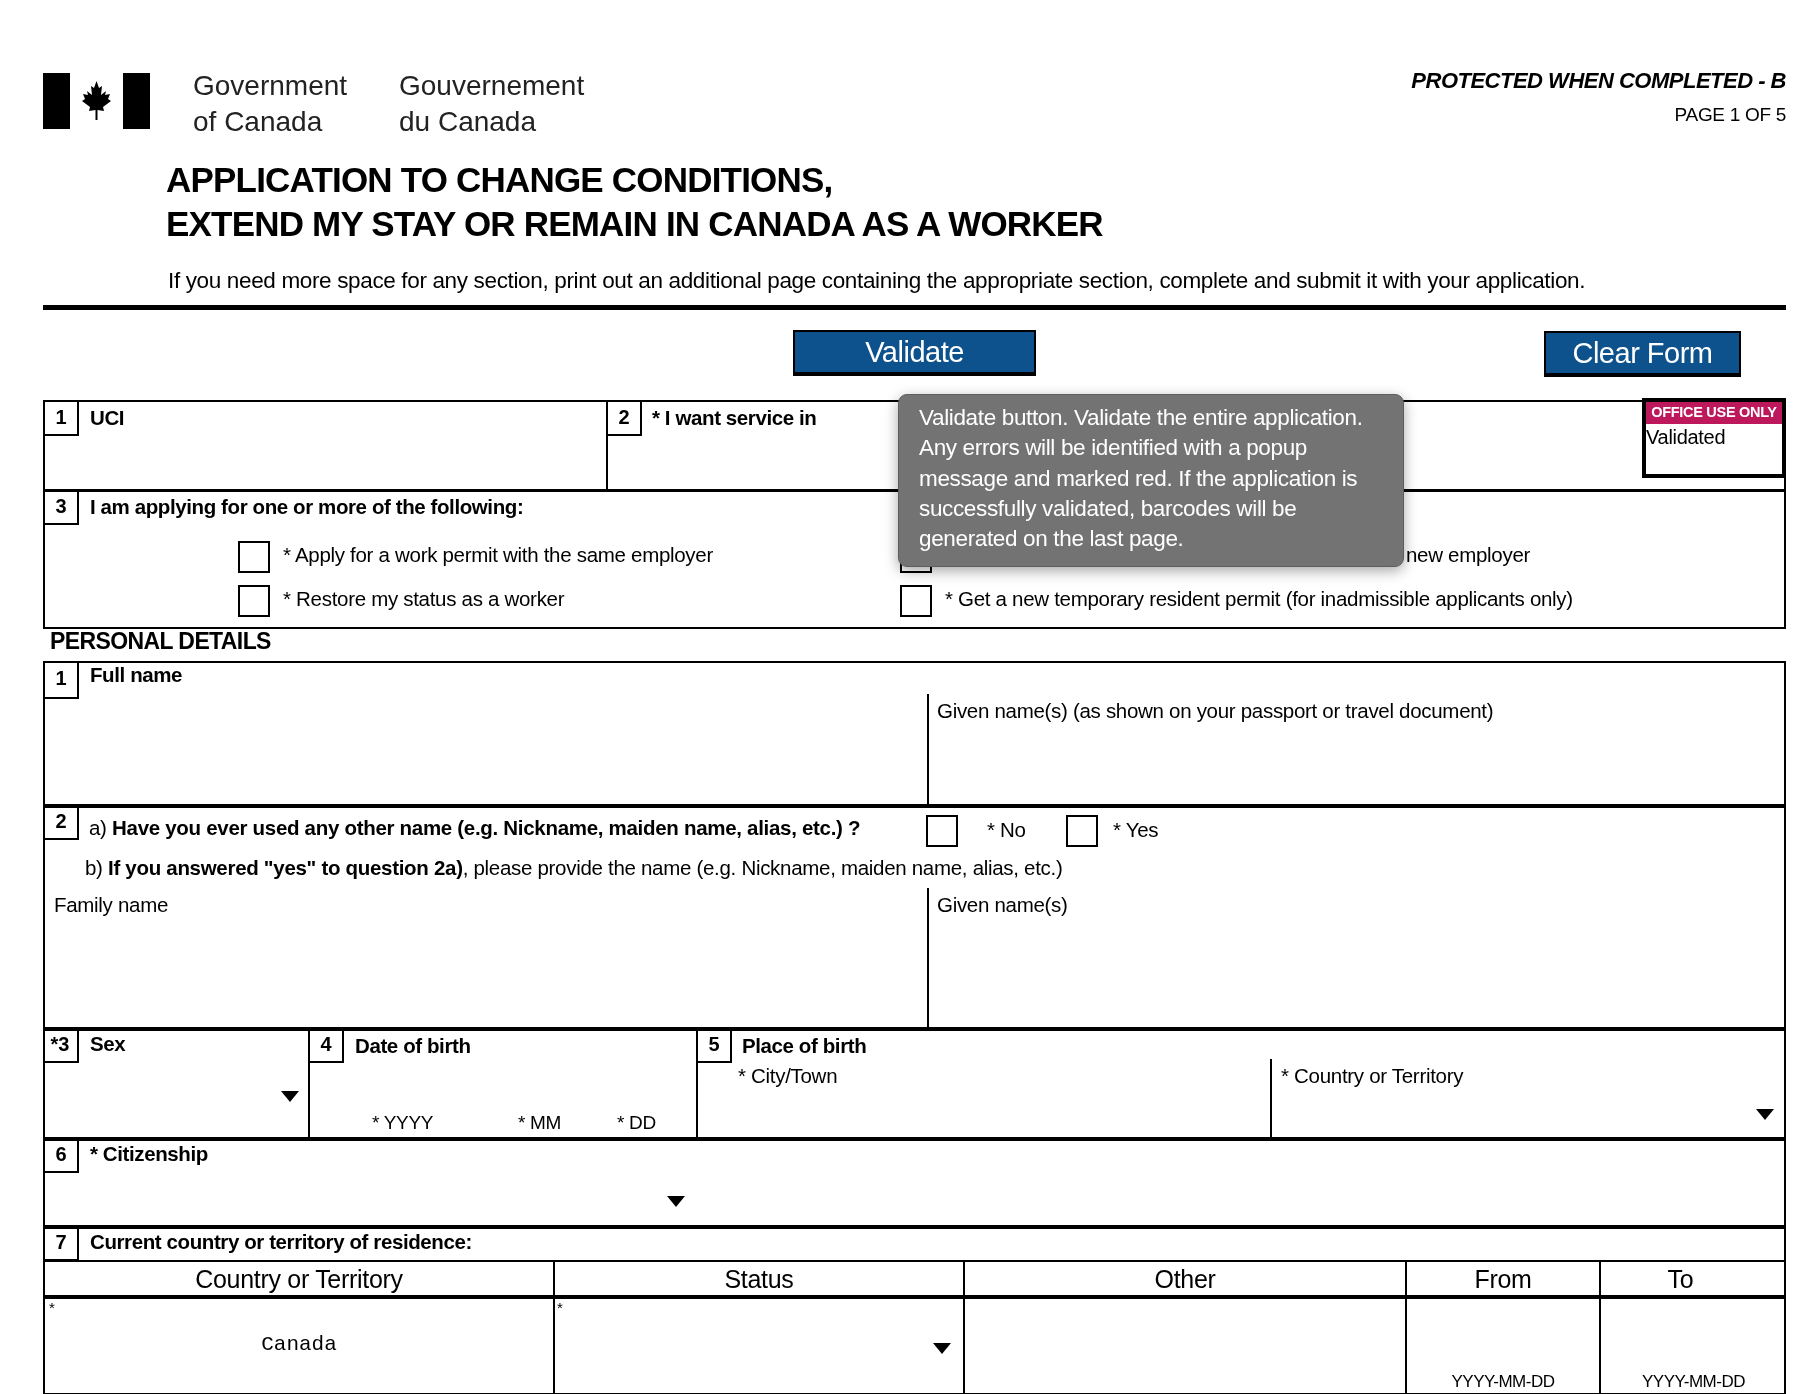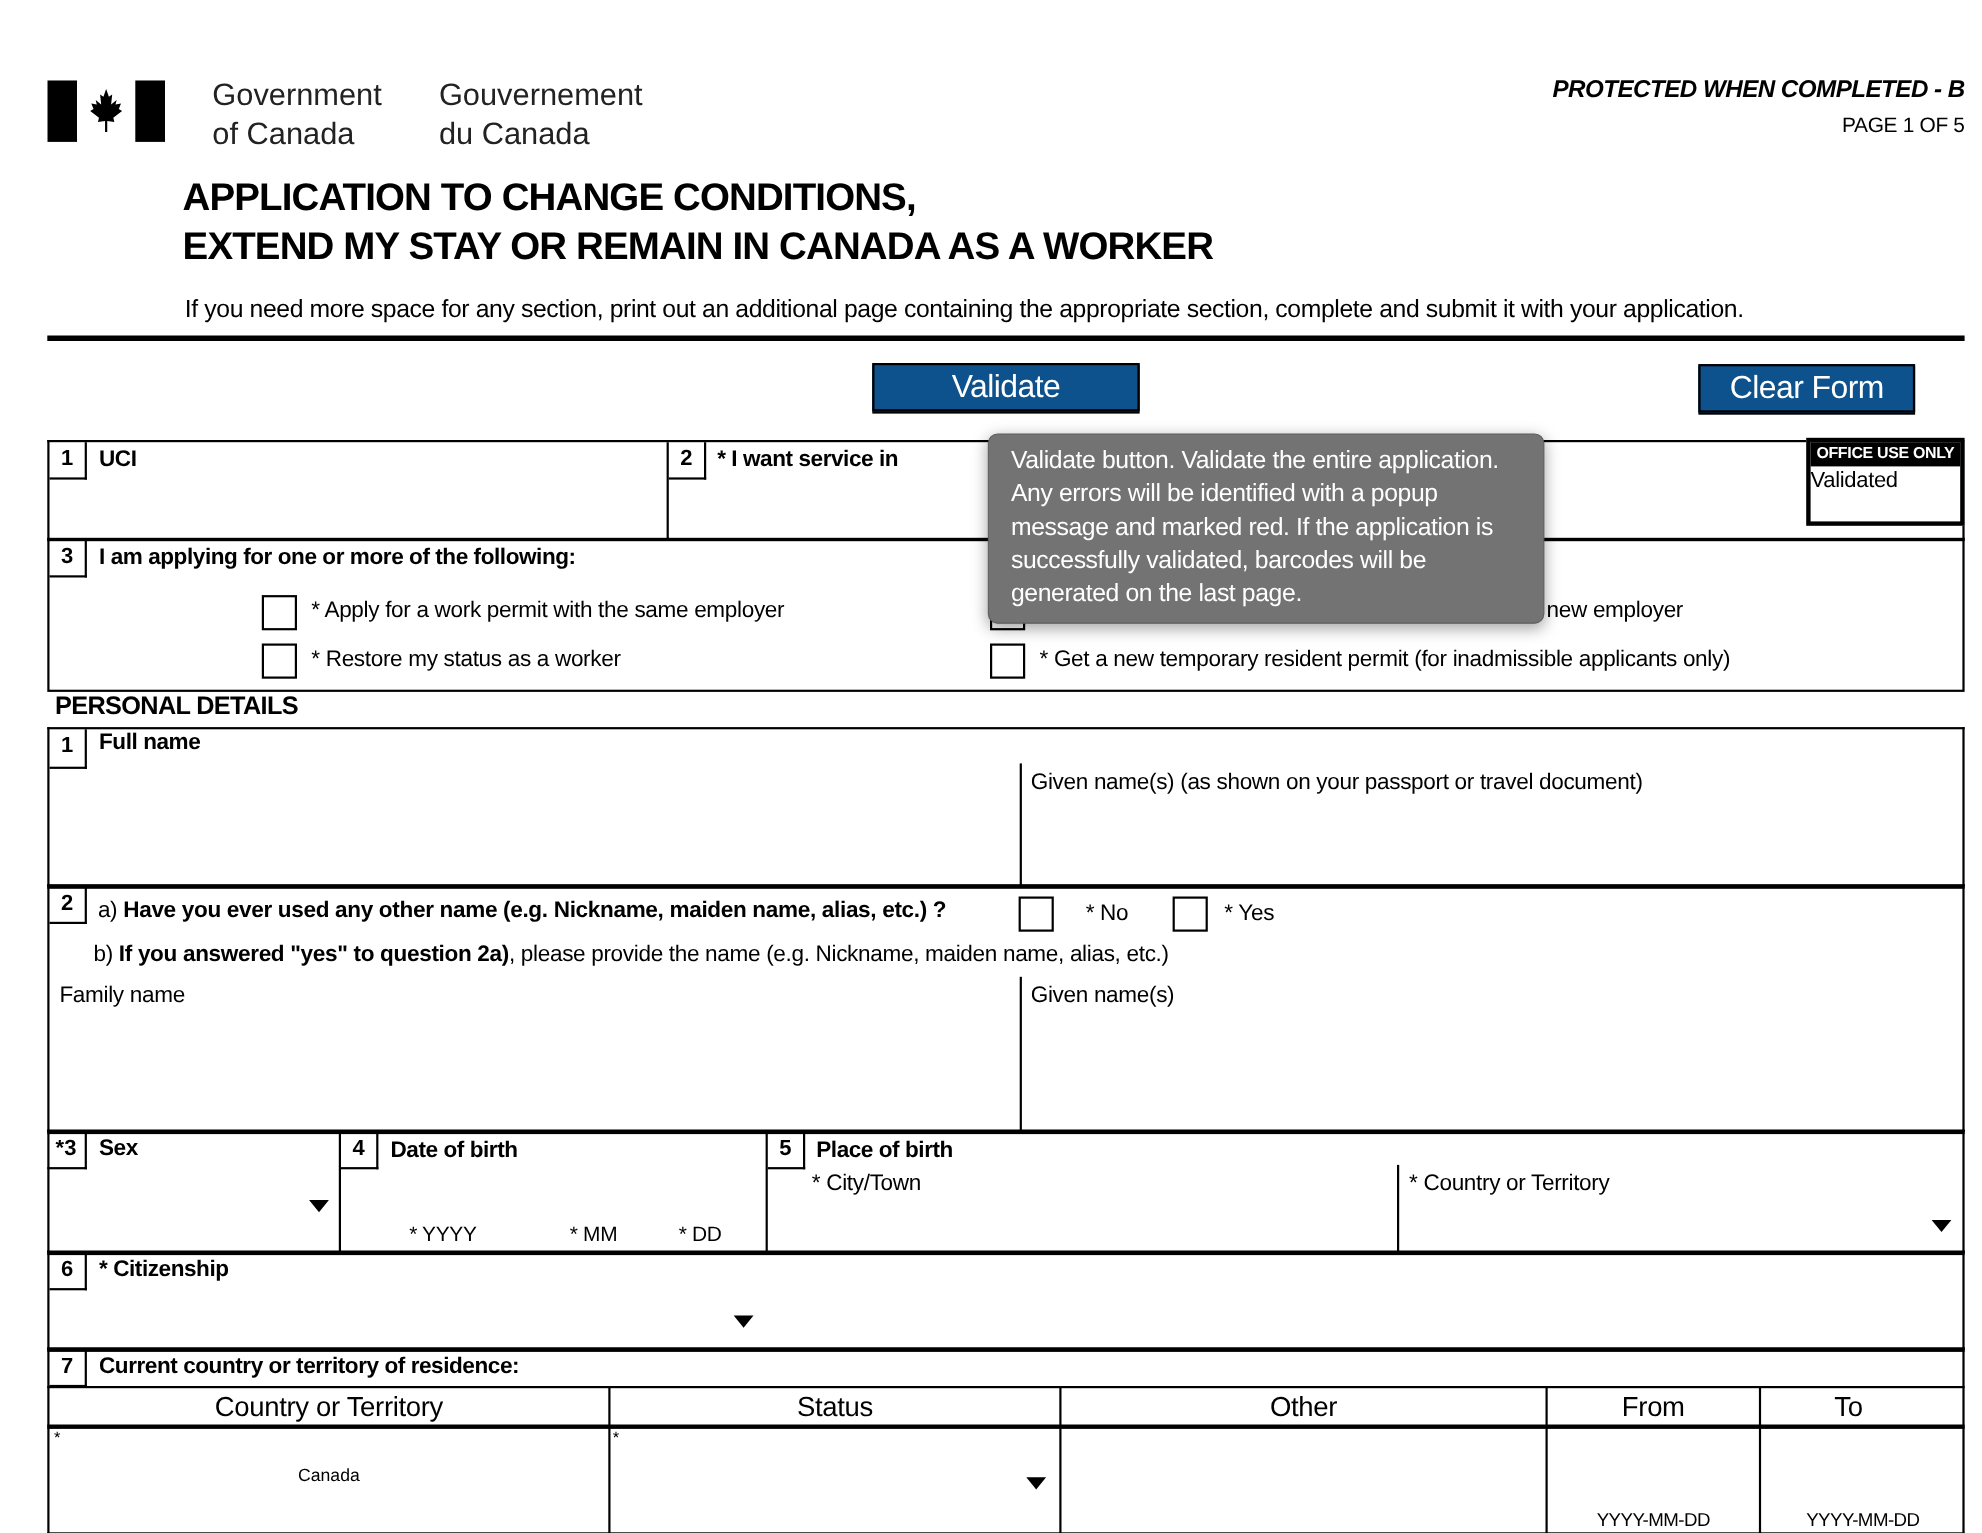--- a/index.html
+++ b/index.html
@@ -30,28 +30,28 @@
   .lbl-b { font-size: 20.5px; font-weight: bold; letter-spacing: -0.4px; }
   .chk { position: absolute; width: 32px; height: 32px; border: 2px solid #000; background: #fff; cursor: pointer; }
   .vline { position: absolute; width: 2px; background: #000; }
   .hline { position: absolute; height: 2px; background: #000; }
   .hthick { position: absolute; height: 4px; background: #000; }
   .tri { position: absolute; width: 0; height: 0; border-left: 9px solid transparent; border-right: 9px solid transparent; border-top: 11px solid #000; cursor: pointer; }
   .field { position: absolute; background: transparent; border: none; cursor: text; }
 
   
   .office { left: 1642px; top: 398px; width: 144px; height: 80px; border: 4px solid #000; background: #fff; }
-  .office-head { background: #000000; color: #fff; font-size: 14.5px; font-weight: bold; text-align: center; height: 22px; line-height: 20px; letter-spacing: -0.3px; }
+  .office-head { background: #be185d; color: #fff; font-size: 14.5px; font-weight: bold; text-align: center; height: 22px; line-height: 20px; letter-spacing: -0.3px; }
   .office-val { font-size: 20px; text-align: left; margin-top: 2px; letter-spacing: -0.3px; }
 
   
   .tooltip { left: 898px; top: 394px; width: 506px; height: 173px; background: #737373; border-radius: 9px; color: #fff; font-size: 22.5px; line-height: 30.3px; padding: 8px 16px 0 20px; letter-spacing: -0.35px; box-shadow: 0 4px 14px rgba(0,0,0,0.35); border: 1px solid #5e5e5e; }
 
   .section-title { left: 50px; top: 628px; font-size: 23px; font-weight: bold; letter-spacing: -0.6px; }
-  .mono { font-family: Liberation Sans, sans-serif; font-size: 16px; }
+  .mono { font-family: Liberation Mono, monospace; font-size: 21px; }
   .tiny { font-size: 15px; }
   .th { position: absolute; font-size: 25px; text-align: center; letter-spacing: -0.3px; }
 </style>
 </head>
 <body>
 
 <div class="abs flag">
   <svg width="107" height="56" viewBox="0 0 107 56">
     <rect x="0" y="0" width="27" height="56" fill="#000"></rect>
     <rect x="80" y="0" width="27" height="56" fill="#000"></rect>

